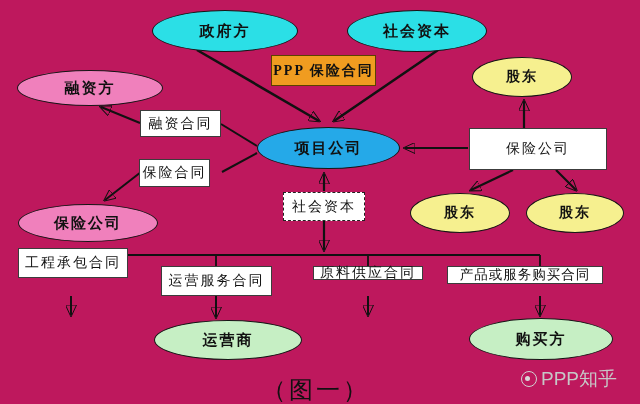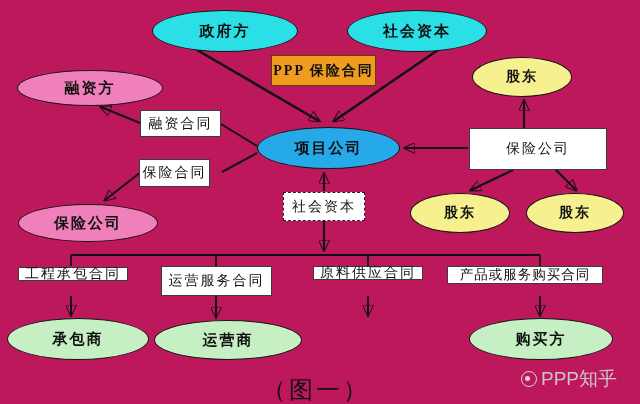--- a/index.html
+++ b/index.html
@@ -112,36 +112,33 @@
   <div class="node rect" style="left:469px;top:128px;width:138px;height:42px">
     <span>保险公司</span>
   </div>
   <div class="node ellipse yellow small" style="left:410px;top:193px;width:100px;height:40px">
     <span>股东</span>
   </div>
   <div class="node ellipse yellow small" style="left:526px;top:193px;width:98px;height:40px">
     <span>股东</span>
   </div>
 
-  <div class="node rect" style="left:18px;top:267px;width:110px;height:14px">
+  <div class="node rect" style="left:18px;top:248px;width:110px;height:30px">
     <span>工程承包合同</span>
   </div>
   <div class="node rect" style="left:161px;top:266px;width:111px;height:30px">
     <span>运营服务合同</span>
   </div>
   <div class="node rect" style="left:313px;top:266px;width:110px;height:14px">
     <span>原料供应合同</span>
   </div>
   <div class="node rect" style="left:447px;top:266px;width:156px;height:18px;font-size:13.5px;letter-spacing:1px">
     <span>产品或服务购买合同</span>
   </div>
 
-  <div class="node ellipse green" style="left:7px;top:318px;width:142px;height:42px">
-    <span>承包商</span>
-  </div>
   <div class="node ellipse green" style="left:154px;top:320px;width:148px;height:40px">
     <span>运营商</span>
   </div>
   <div class="node ellipse green" style="left:469px;top:318px;width:144px;height:42px">
     <span>购买方</span>
   </div>
 
   <div class="caption">（图一）</div>
   <div class="watermark">
     <span class="wm-logo"></span>

